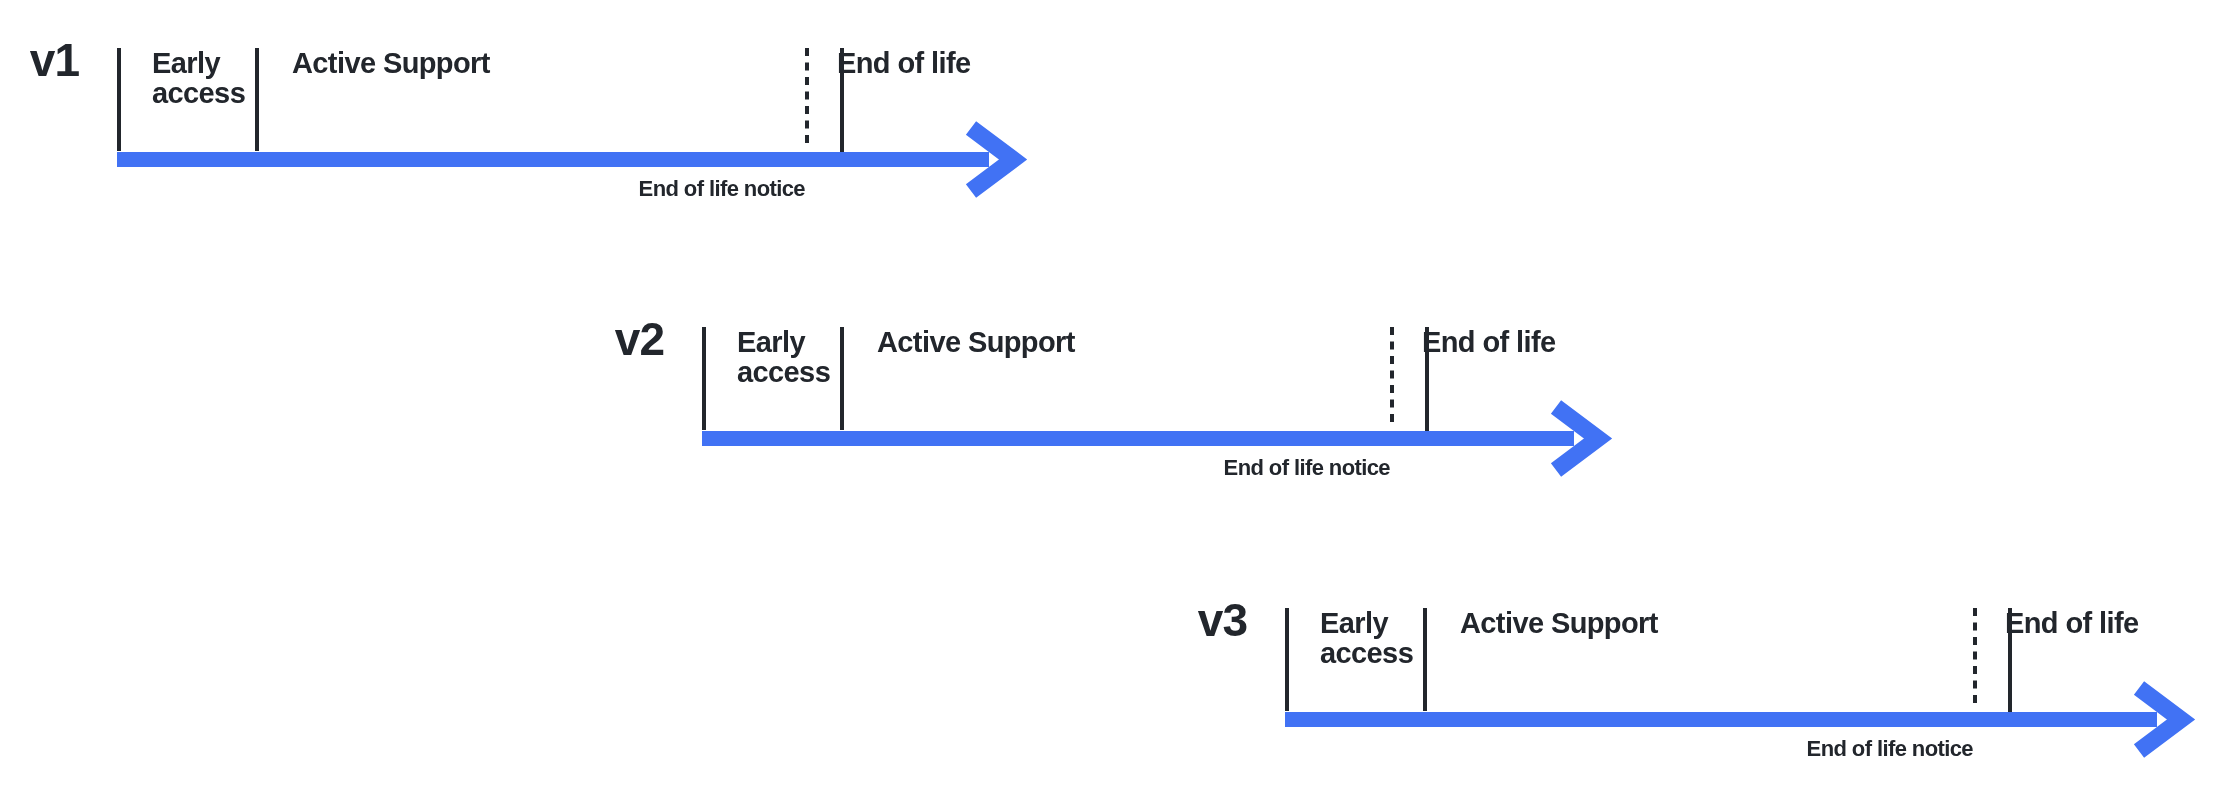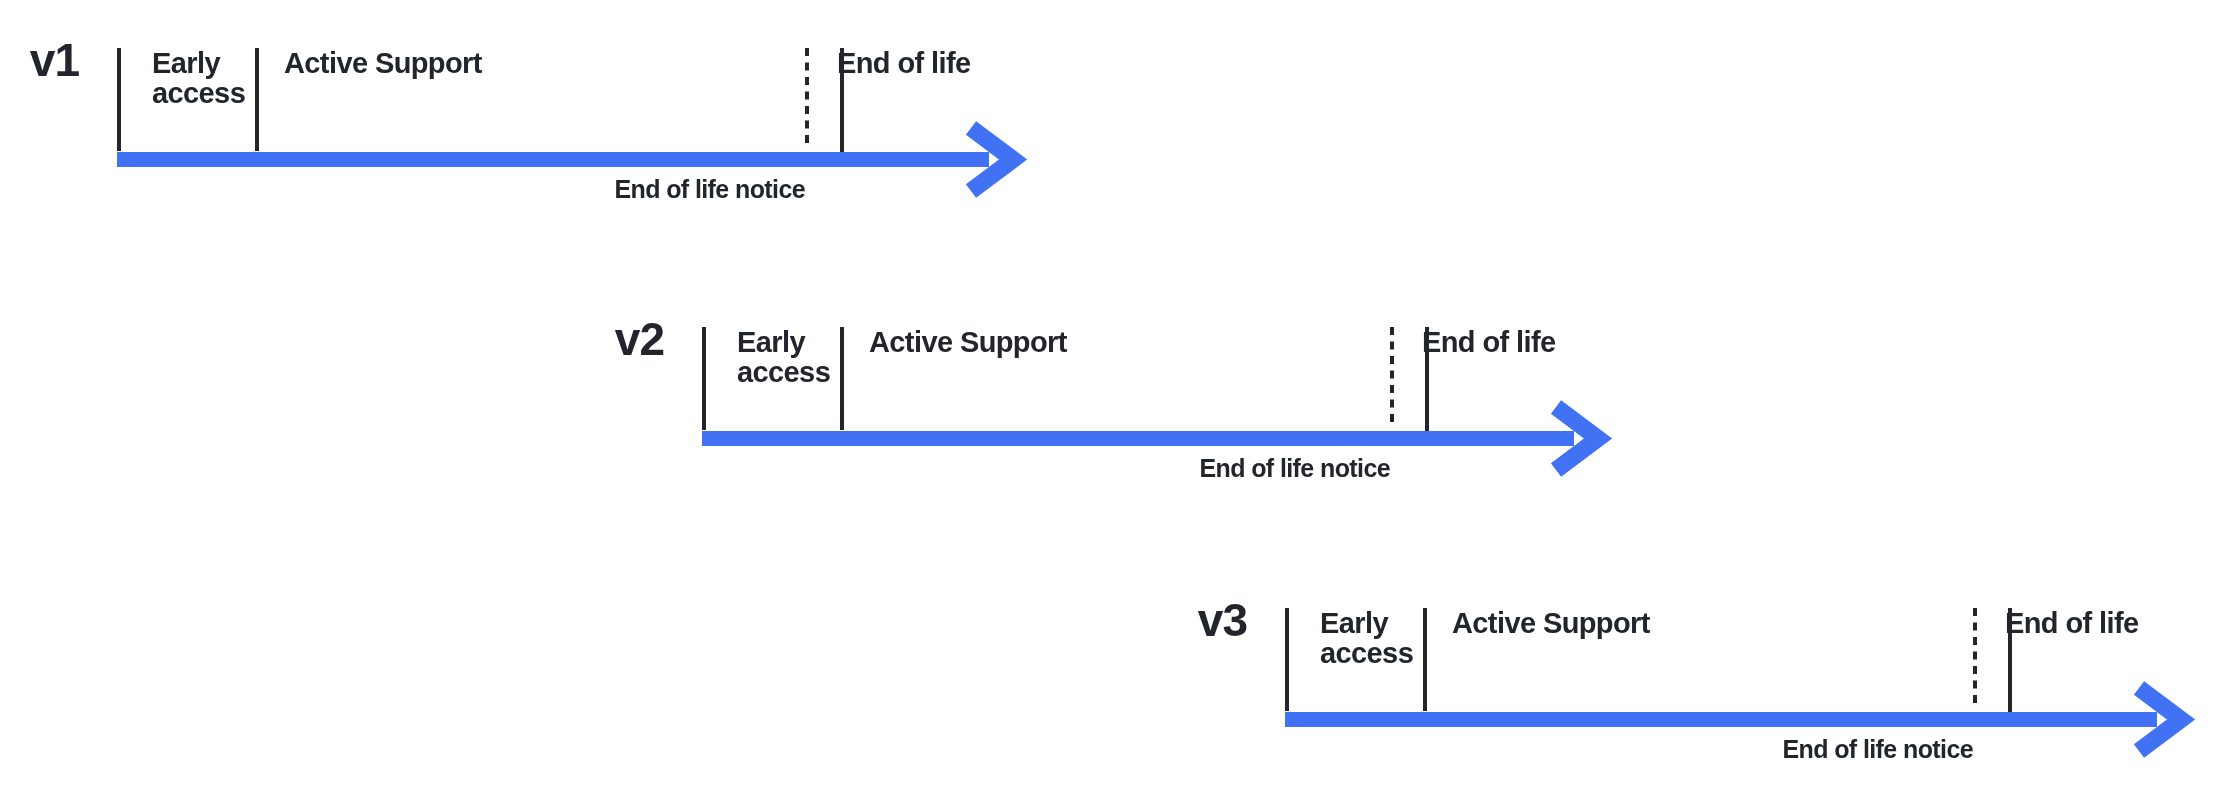--- a/index.html
+++ b/index.html
@@ -42,29 +42,29 @@
   .phase-label {
     position: absolute;
     top: 0px;
     font-size: 29px;
     font-weight: bold;
     letter-spacing: -0.6px;
     line-height: 30px;
     color: #22262C;
   }
   .label-early    { left: 35px; width: 92px; }
-  .label-active   { left: 167px; white-space: nowrap; }
+  .label-active   { left: 175px; white-space: nowrap; }
   .label-eol      { left: 720px; white-space: nowrap; }
   .label-notice {
     position: absolute;
     left: 0px;
     top: 126px;
     width: 688px;
     text-align: right;
-    font-size: 25px;
+    font-size: 22px;
     font-weight: bold;
     letter-spacing: -0.6px;
     line-height: 30px;
     color: #22262C;
     white-space: nowrap;
   }
   .row-svg {
     position: absolute;
     left: 0;
     top: 0;

